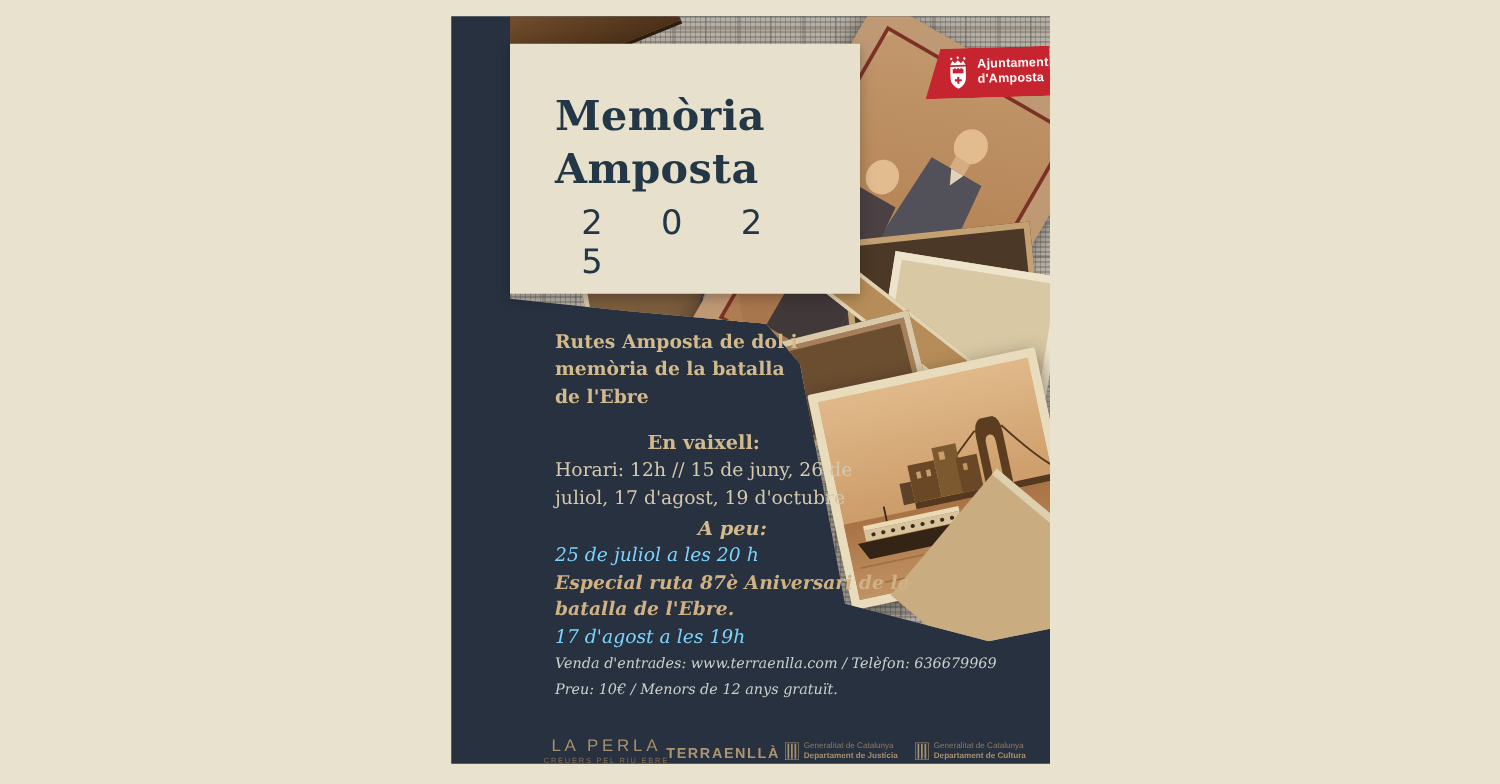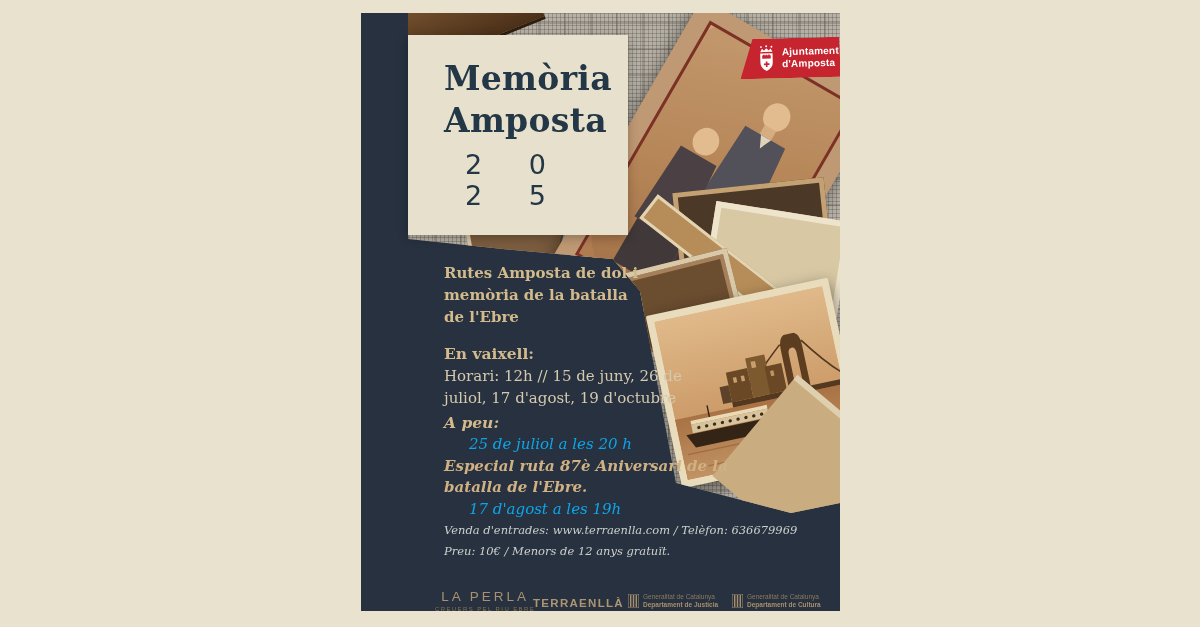--- a/index.html
+++ b/index.html
@@ -90,42 +90,42 @@
     display:flex; align-items:center; gap:6px; padding-left:17px;
   }
   .badge-text {
     font-family:"Liberation Sans", sans-serif; font-size:10px; font-weight:bold;
     color:#ffffff; line-height:12px; letter-spacing:.2px;
   }
   .crest { width:19px; height:29px; flex:0 0 auto; }
 
   
   .title-box {
-    position:absolute; left:47px; top:22px; width:220px; height:200px; z-index:5;
-    background:#e7e0cc; padding:23px 0 0 36px;
+    position:absolute; left:47px; top:22px; width:280px; height:200px; z-index:5;
+    background:#e7e0cc; padding:37px 0 0 36px;
     box-shadow:0 3px 10px rgba(0,0,0,.25);
   }
   .title-line {
     font-family:"DejaVu Serif", serif; font-weight:bold;
     font-size:33px; line-height:42px; color:#233746; letter-spacing:.3px;
   }
   .title-year {
     font-family:"DejaVu Sans", sans-serif; font-weight:normal;
     font-size:27px; color:#233746; letter-spacing:19px; margin-top:7px;margin-left:21px;
   }
 
   
   .content { position:absolute; left:83px; z-index:3; font-family:"DejaVu Serif", serif; }
   .heading-block { top:249px; }
   .heading-line { font-size:15px; font-weight:bold; line-height:22px; color:#d2ba8c; }
   .boat-block { top:330px; }
   .walk-block { top:399px;font-style:italic; }
-  .sec-label { font-size:15.5px; font-weight:bold; line-height:22px; color:#d2ba8c; }
+  .sec-label { font-size:15.5px; font-weight:bold; line-height:22px; color:#d2ba8c;text-align:center; }
   .sec-line  { font-size:15px; line-height:22px; color:#d5c9ae; }
-  .sec-line-light { font-size:15px; line-height:21.5px; color:#0ea5e9;margin-left:25px; }
+  .sec-line-light { font-size:15px; line-height:21.5px; color:#7dd3fc; }
   .sec-line-bold  { font-size:15px; font-weight:bold; line-height:21.5px; color:#cfb183; }
   .contact-block { top:507px; }
   .contact-line { font-size:11.5px; font-style:italic; line-height:21px; color:#ccd1cd; }
 
   
   .sponsors { position:absolute; left:0; top:570px; width:515px; height:40px; z-index:3; }
   .laperla { position:absolute; left:74px; top:6px; text-align:center; }
   .laperla-name {
     font-family:"Liberation Sans", sans-serif; font-size:13.5px; font-weight:normal;
     color:#a8916f; letter-spacing:3px; white-space:nowrap;

